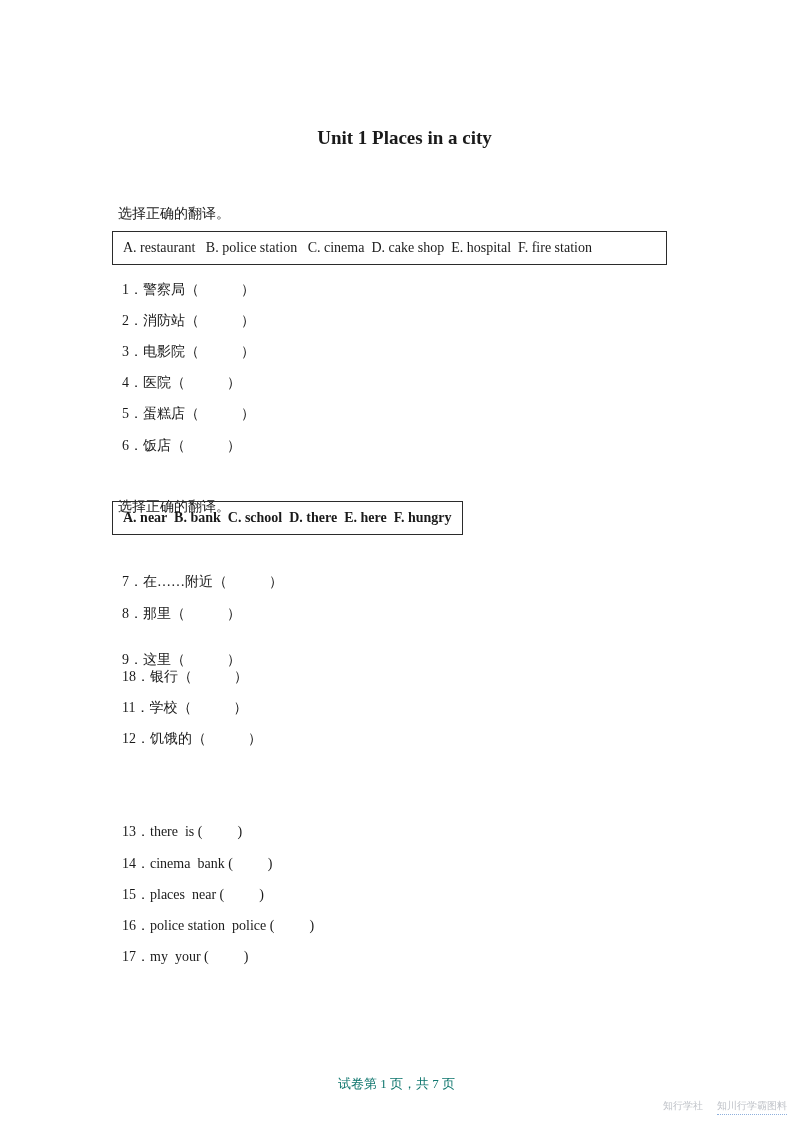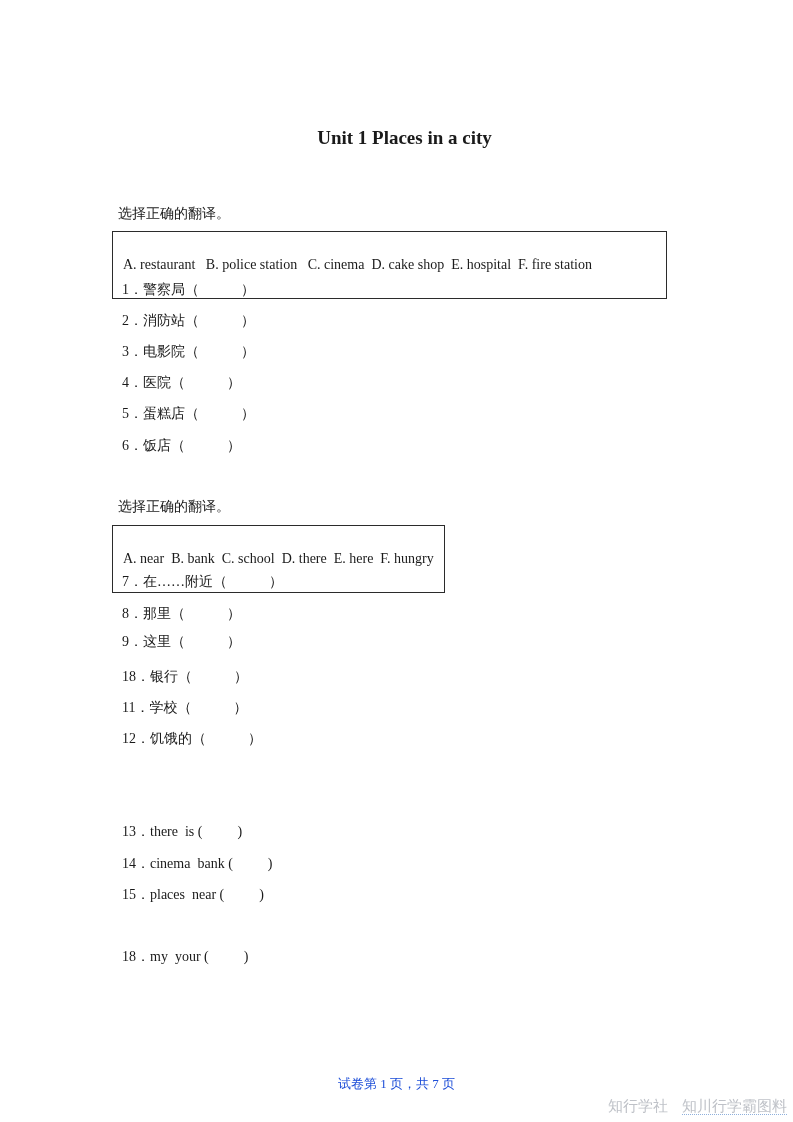--- a/index.html
+++ b/index.html
@@ -37,47 +37,47 @@
     left: 118px;
     font-size: 14px;
     line-height: 20px;
     white-space: pre;
   }
   .options-box {
     left: 112px;
     display: inline-block;
     box-sizing: border-box;
     border: 1px solid #2b2b2b;
-    padding: 23px 10px;
+    padding: 6px 10px;
     font-size: 14px;
     line-height: 20px;
     white-space: pre;
   }
   .box1 { min-width: 555px; }
   .box2 { min-width: 333px; }
   .q-item {
     left: 122px;
     font-size: 14px;
     line-height: 20px;
     white-space: pre;
   }
   .footer {
     top: 1074px; left: 0; right: 0;
     text-align: center;
     font-size: 13px;
     line-height: 20px;
-    color: #1d4ed8;
+    color: #0f766e;
     white-space: pre;
   }
   .watermark {
     top: 1100px; right: 6px;
     display: flex;
     gap: 14px;
     font-family: "Liberation Sans", sans-serif;
-    font-size: 15px;
+    font-size: 10px;
     line-height: 12px;
     color: #bfc2c8;
   }
   .watermark .wm-right {
     border-bottom: 1px dotted #8fb0dc;
     padding-bottom: 2px;
   }
 </style>
 </head>
 <body>
@@ -89,32 +89,33 @@
   <div class="abs instruction" style="top:204px;">选择正确的翻译。</div>
   <div class="abs options-box box1" style="top:231px;">A. restaurant   B. police station   C. cinema  D. cake shop  E. hospital  F. fire station</div>
   <div class="abs q-item" style="top:280px;">1．警察局（　　　）</div>
   <div class="abs q-item" style="top:311px;">2．消防站（　　　）</div>
   <div class="abs q-item" style="top:342px;">3．电影院（　　　）</div>
   <div class="abs q-item" style="top:373px;text-align:right;">4．医院（　　　）</div>
   <div class="abs q-item" style="top:404px;">5．蛋糕店（　　　）</div>
   <div class="abs q-item" style="top:436px;">6．饭店（　　　）</div>
 
   <div class="abs instruction" style="top:497px;">选择正确的翻译。</div>
-  <div class="abs options-box box2" style="top:525px;">A. near  B. bank  C. school  D. there  E. here  F. hungry</div>
+  <div class="abs options-box box2" style="top:501px;font-weight:bold;">A. near  B. bank  C. school  D. there  E. here  F. hungry</div>
   <div class="abs q-item" style="top:572px;">7．在……附近（　　　）</div>
   <div class="abs q-item" style="top:604px;">8．那里（　　　）</div>
-  <div class="abs q-item" style="top:632px;">9．这里（　　　）</div>
+  <div class="abs q-item" style="top:650px;">9．这里（　　　）</div>
   <div class="abs q-item" style="top:667px;">18．银行（　　　）</div>
   <div class="abs q-item" style="top:698px;">11．学校（　　　）</div>
   <div class="abs q-item" style="top:729px;">12．饥饿的（　　　）</div>
 
   <div class="abs q-item" style="top:822px;">13．there  is (          )</div>
   <div class="abs q-item" style="top:854px;">14．cinema  bank (          )</div>
   <div class="abs q-item" style="top:885px;">15．places  near (          )</div>
-  <div class="abs q-item" style="top:947px;">18．my  your (          )</div>
+  <div class="abs q-item" style="top:916px;">16．police station  police (          )</div>
+  <div class="abs q-item" style="top:947px;">17．my  your (          )</div>
 
   <div class="abs footer">试卷第 1 页，共 7 页</div>
 
   <div class="abs watermark">
     <span class="wm-left">知行学社</span>
     <span class="wm-right">知川行学霸图料</span>
   </div>
 
 </div>
 

